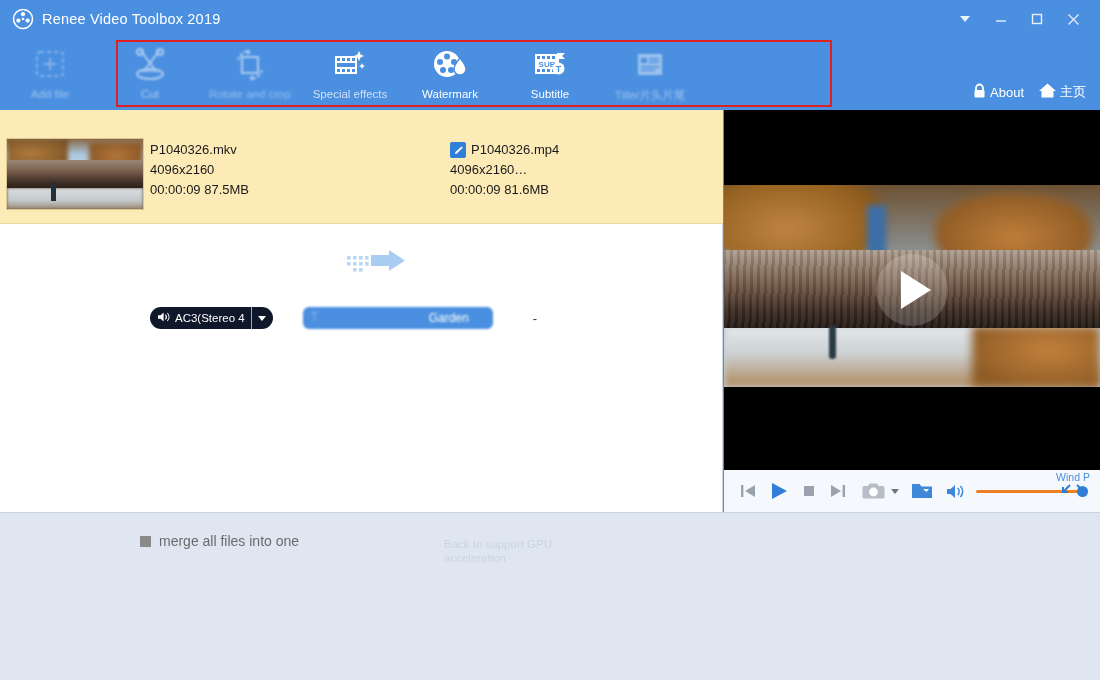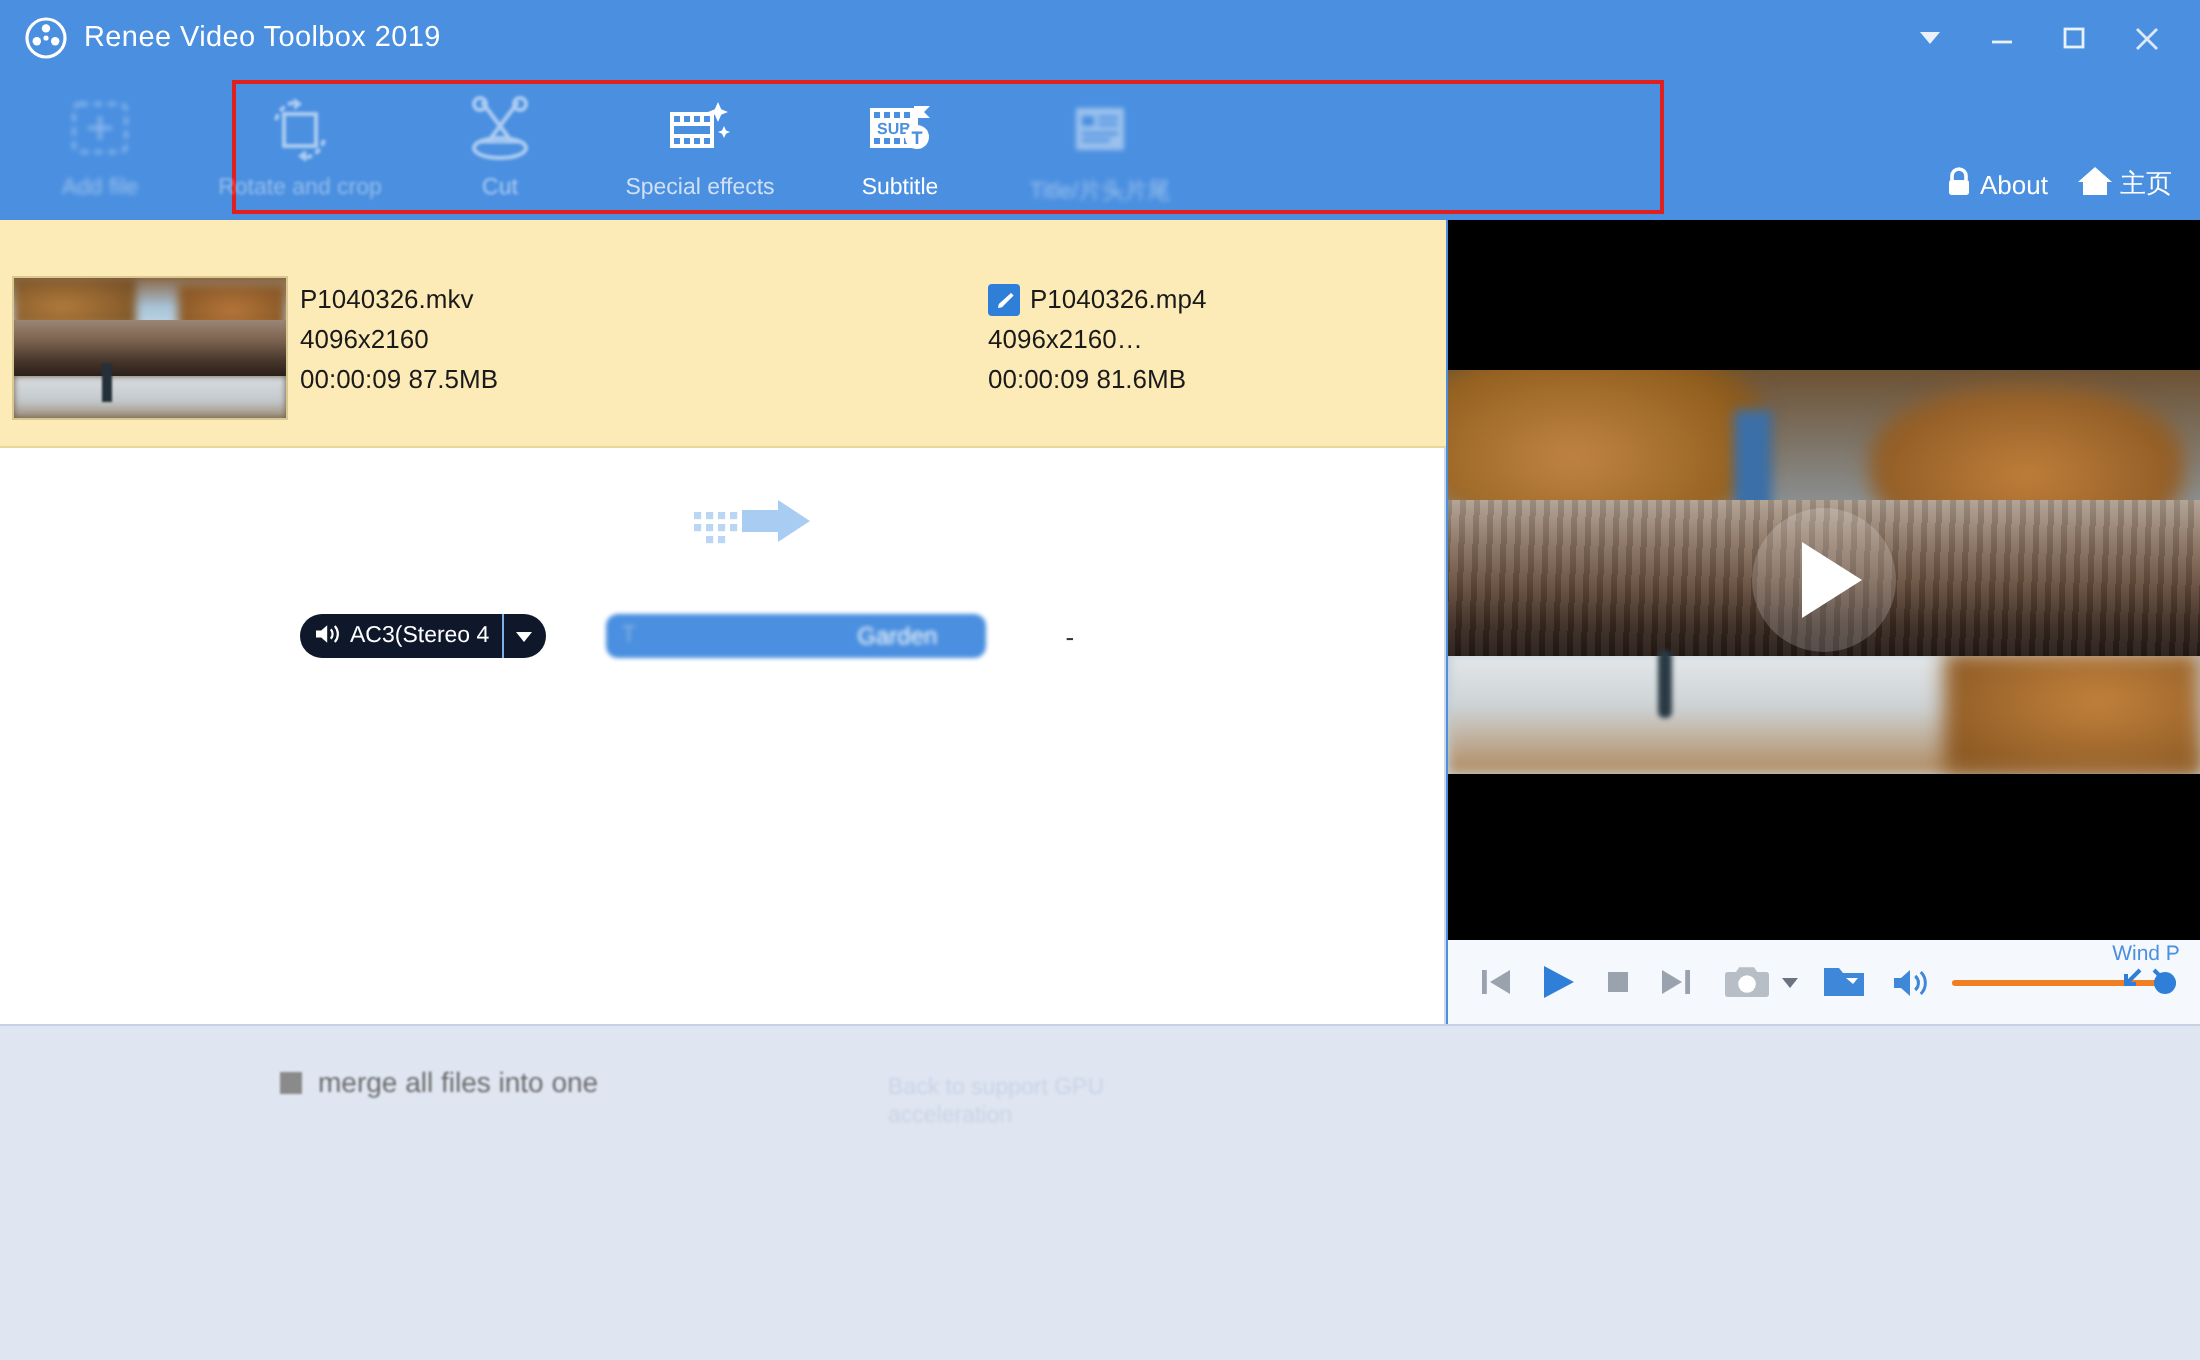--- a/index.html
+++ b/index.html
@@ -100,21 +100,21 @@
   .thumb .log  { position:absolute; left:-2%; top:30%; width:104%; height:40%;
                  background: linear-gradient(180deg,#9a8574 0%, #7d6450 35%, #45342a 75%, #2b201a 100%);
                  border-radius: 4px; }
   .thumb .snow { position:absolute; left:0; bottom:0; width:100%; height:30%;
                  background: linear-gradient(180deg,#d8dde0 0%, #c3c9cc 60%, #9c8a74 100%);
                  filter: blur(1.6px);}
   .thumb .strap{ position:absolute; left:32%; top:62%; width:5px; height:26%;
                  background:#23303a; filter: blur(.6px);}
 
   .fcol-src { position: absolute; left: 150px; top: 30px; font-size: 13px; color: #1a1a1a; line-height: 20px; }
-  .fcol-dst { position: absolute; left: 450px; top: 30px; font-size: 13px; color: #1a1a1a; line-height: 20px; margin-left: 44px; }
+  .fcol-dst { position: absolute; left: 450px; top: 30px; font-size: 13px; color: #1a1a1a; line-height: 20px; }
   .fcol-dst .firstline { display:flex; align-items:center; gap:5px; }
   .edit-badge {
     width: 16px; height: 16px; background: #2f7fd8; border-radius: 2px;
     display:inline-flex; align-items:center; justify-content:center;
   }
   .arrow-mid {
     position: absolute; left: 345px; top: 138px;
   }
 
   .pillrow { position: absolute; left: 150px; top: 197px; display: flex; align-items: center; gap: 0; }
@@ -281,45 +281,45 @@
         <div class="glyph">
           <svg width="40" height="34" viewBox="0 0 40 34">
             <rect x="7" y="4" width="26" height="24" rx="3" fill="none" stroke="#cfe3fb" stroke-width="2" stroke-dasharray="4 3"></rect>
             <line x1="20" y1="10" x2="20" y2="22" stroke="#cfe3fb" stroke-width="2"></line>
             <line x1="14" y1="16" x2="26" y2="16" stroke="#cfe3fb" stroke-width="2"></line>
           </svg>
         </div>
         <div class="tlabel">Add file</div>
       </div>
 
-      <div class="tool faded dim">
-        <div class="glyph">
-          <svg width="40" height="34" viewBox="0 0 40 34">
-            <rect x="12" y="9" width="16" height="16" fill="none" stroke="#ffffff" stroke-width="2"></rect>
-            <path d="M8 12 A12 12 0 0 1 18 3" fill="none" stroke="#ffffff" stroke-width="2" stroke-dasharray="3 2"></path>
-            <path d="M32 22 A12 12 0 0 1 22 31" fill="none" stroke="#ffffff" stroke-width="2" stroke-dasharray="3 2"></path>
-            <path d="M17 1 L21 4 L17 7 Z" fill="#ffffff"></path>
-            <path d="M23 33 L19 30 L23 27 Z" fill="#ffffff"></path>
-          </svg>
-        </div>
-        <div class="tlabel">Rotate and crop</div>
-      </div>
-
       <div class="tool faded">
         <div class="glyph">
           <svg width="42" height="36" viewBox="0 0 42 36">
             <line x1="12" y1="4" x2="27" y2="24" stroke="#ffffff" stroke-width="2"></line>
             <line x1="30" y1="4" x2="15" y2="24" stroke="#ffffff" stroke-width="2"></line>
             <circle cx="11" cy="5" r="3" fill="none" stroke="#ffffff" stroke-width="2"></circle>
             <circle cx="31" cy="5" r="3" fill="none" stroke="#ffffff" stroke-width="2"></circle>
             <ellipse cx="21" cy="27" rx="13" ry="5" fill="none" stroke="#ffffff" stroke-width="2"></ellipse>
             <line x1="10" y1="24" x2="32" y2="24" stroke="#ffffff" stroke-width="1.4"></line>
           </svg>
         </div>
         <div class="tlabel">Cut</div>
+      </div>
+
+      <div class="tool faded dim">
+        <div class="glyph">
+          <svg width="40" height="34" viewBox="0 0 40 34">
+            <rect x="12" y="9" width="16" height="16" fill="none" stroke="#ffffff" stroke-width="2"></rect>
+            <path d="M8 12 A12 12 0 0 1 18 3" fill="none" stroke="#ffffff" stroke-width="2" stroke-dasharray="3 2"></path>
+            <path d="M32 22 A12 12 0 0 1 22 31" fill="none" stroke="#ffffff" stroke-width="2" stroke-dasharray="3 2"></path>
+            <path d="M17 1 L21 4 L17 7 Z" fill="#ffffff"></path>
+            <path d="M23 33 L19 30 L23 27 Z" fill="#ffffff"></path>
+          </svg>
+        </div>
+        <div class="tlabel">Rotate and crop</div>
       </div>
 
       <div class="tool dim">
         <div class="glyph">
           <svg width="42" height="34" viewBox="0 0 42 34">
             <rect x="6" y="8" width="22" height="18" fill="#ffffff"></rect>
             <g fill="#4a8fe0">
               <rect x="8" y="10" width="3" height="3"></rect>
                 <rect x="13" y="10" width="3" height="3"></rect>
               <rect x="18" y="10" width="3" height="3"></rect>
@@ -330,20 +330,36 @@
                 <rect x="23" y="21" width="3" height="3"></rect>
               <rect x="8" y="15" width="18" height="4"></rect>
             </g>
             <path d="M30 3 l1.6 3.6 L35 8 l-3.4 1.4 L30 13 l-1.6-3.6 L25 8 l3.4-1.4 Z" fill="#ffffff"></path>
             <path d="M33 15 l1 2.2 L36 18 l-2 .9 L33 21 l-1-2.1 L30 18 l2-.8 Z" fill="#ffffff"></path>
           </svg>
         </div>
         <div class="tlabel">Special effects</div>
       </div>
 
+      <div class="tool">
+        <div class="glyph">
+          <svg width="40" height="34" viewBox="0 0 40 34">
+            <circle cx="17" cy="16" r="13" fill="#ffffff"></circle>
+            <g fill="#4a8fe0">
+              <circle cx="17" cy="8.5" r="3"></circle>
+                <circle cx="10" cy="14" r="3"></circle>
+              <circle cx="24" cy="14" r="3"></circle>
+                <circle cx="13" cy="22" r="3"></circle>
+              <circle cx="21" cy="22" r="3"></circle>
+            </g>
+            <path d="M30 10 C34.5 15.5 36 18 36 21 a6 6 0 0 1 -12 0 c0 -3 1.5 -5.5 6 -11 z" fill="#ffffff" stroke="#4a8fe0" stroke-width="1.4"></path>
+          </svg>
+        </div>
+        <div class="tlabel">Watermark</div>
+      </div>
 
 
       <div class="tool">
         <div class="glyph">
           <svg width="42" height="34" viewBox="0 0 42 34">
             <rect x="6" y="6" width="24" height="20" fill="#ffffff"></rect>
             <g fill="#4a8fe0">
               <rect x="8" y="8" width="3" height="3"></rect>
                 <rect x="13" y="8" width="3" height="3"></rect>
               <rect x="18" y="8" width="3" height="3"></rect>

